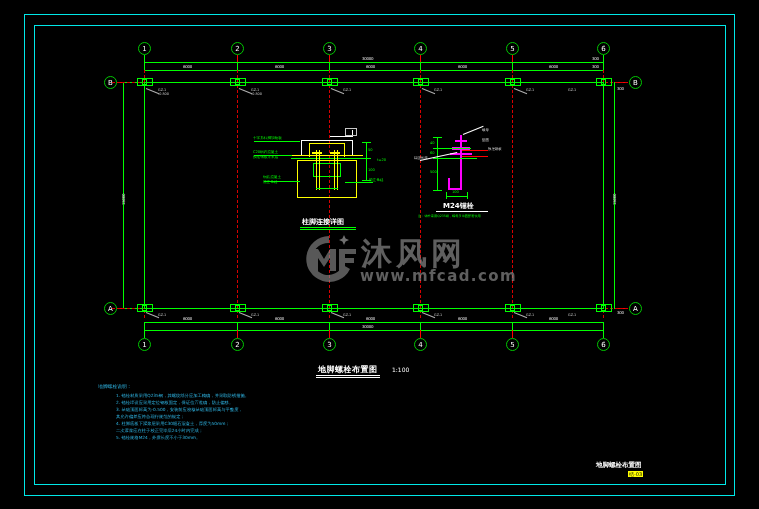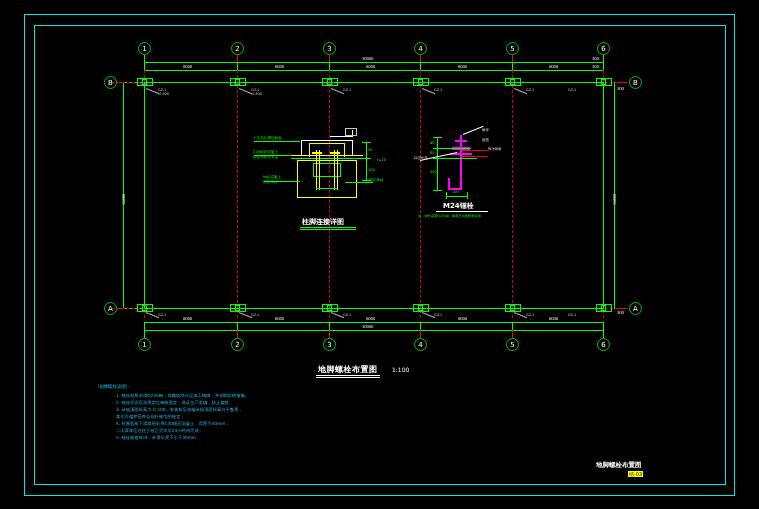--- a/index.html
+++ b/index.html
@@ -338,20 +338,30 @@
     <div class="lbl-w" style="left:482px;top:128px;">螺母</div>
     <div class="lbl-w" style="left:482px;top:138px;">垫圈</div>
     <div class="lbl-w" style="left:488px;top:147px;">预埋钢板</div>
     <div class="lbl-w" style="left:414px;top:156px;">锚固长度</div>
 
     <div class="title-d" style="left:443px;top:201px;">M24锚栓</div>
     <div class="u1" style="left:436px;top:211px;width:52px;background:#fff;"></div>
     <div class="lbl" style="left:418px;top:214px;font-size:3.2px;">注：锚栓采用Q235钢，螺母及垫圈配套使用</div>
   </div>
 
+  <div class="wm">
+    <svg width="58" height="52" viewBox="0 0 58 52" style="position:absolute;left:0;top:2px;">
+      <path d="M29 3 A23 23 0 1 0 50 36 L43 32 A16 16 0 1 1 29 10 Z" fill="#8f8f8f"></path>
+      <path d="M12 16 L12 38 L18 38 L18 25 L24 34 L30 25 L30 38 L36 38 L36 16 L30 16 L24 26 L18 16 Z" fill="#8f8f8f"></path>
+      <path d="M39 16 L56 16 L56 21 L45 21 L45 25 L54 25 L54 30 L45 30 L45 38 L39 38 Z" fill="#8f8f8f"></path>
+      <path d="M44 2 l1.6 3.4 3.4 1.6 -3.4 1.6 -1.6 3.4 -1.6 -3.4 -3.4 -1.6 3.4 -1.6 Z" fill="#b4b4b4"></path>
+    </svg>
+    <div class="wm-txt" style="left:61px;top:2px;font-size:31px;letter-spacing:4px;">沐风网</div>
+    <div class="wm-txt" style="left:60px;top:36px;font-size:15px;letter-spacing:1.4px;">www.mfcad.com</div>
+  </div>
 
   <div class="maintitle" style="left:318px;top:364px;">地脚螺栓布置图</div>
   <div class="gl" style="left:316px;top:375px;width:64px;background:#fff;height:1px;"></div>
   <div class="gl" style="left:316px;top:377px;width:64px;background:#fff;height:1px;"></div>
   <div class="mainscale" style="left:392px;top:366px;">1:100</div>
 
   <div class="notes-h" style="left:98px;top:383px;">地脚螺栓说明：</div>
   <div class="notes" style="left:116px;top:392px;">1. 锚栓材质采用Q235钢，其螺纹部分应加工精确，并采取防锈措施。</div>
   <div class="notes" style="left:116px;top:399px;">2. 锚栓埋设应采用定位钢板固定，保证位置准确，防止偏移。</div>
   <div class="notes" style="left:116px;top:406px;">3. 基础顶面标高为-0.500，安装前应校核基础顶面标高与平整度，</div>

